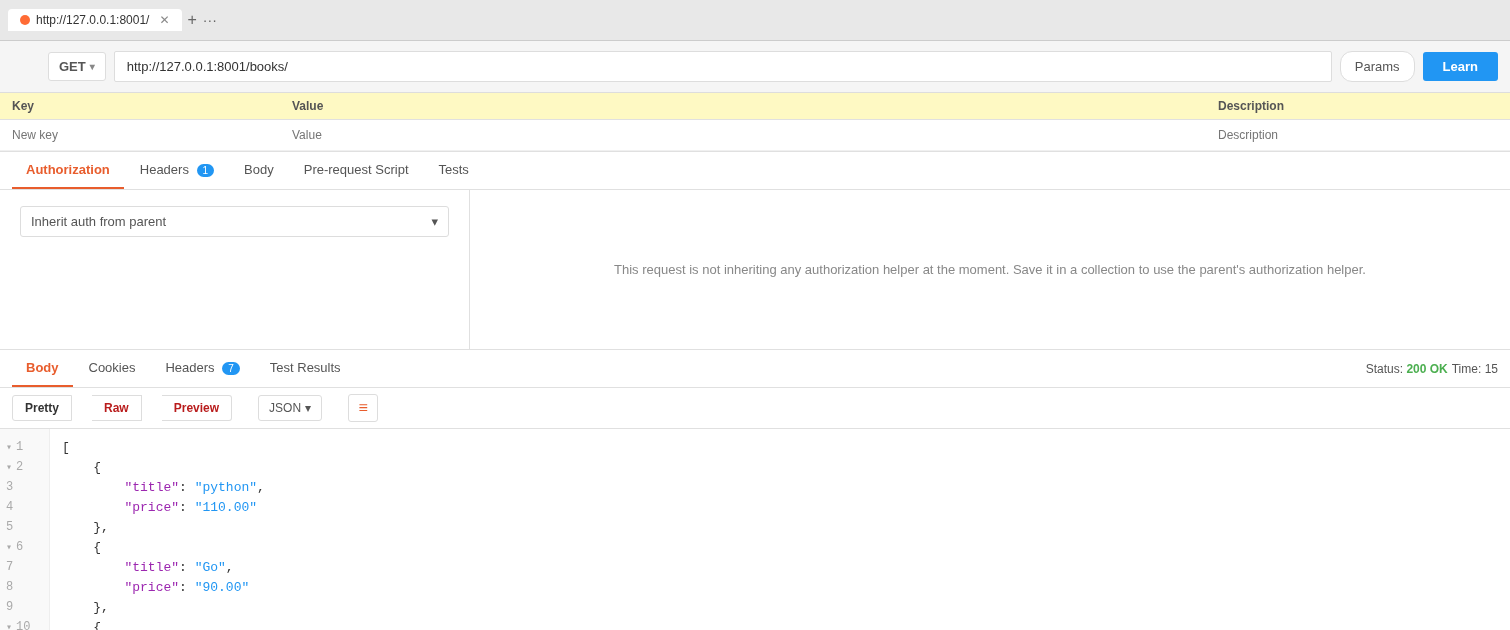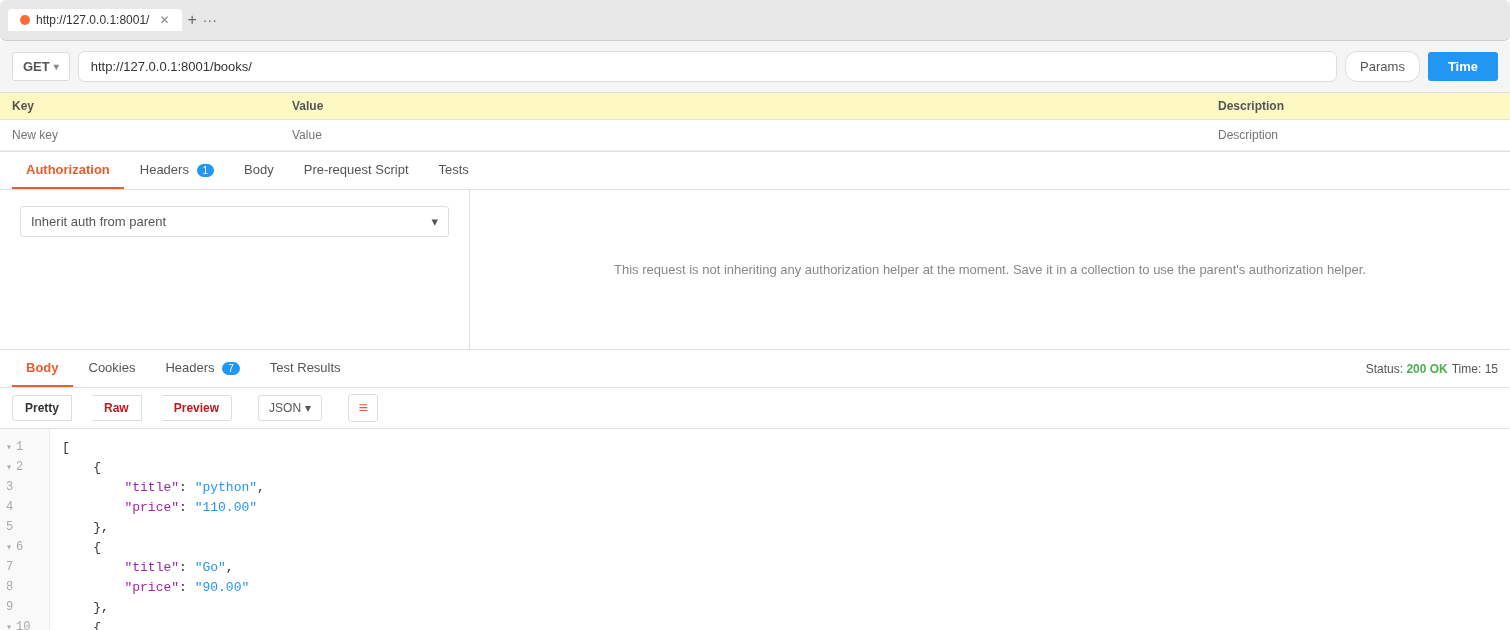--- a/index.html
+++ b/index.html
@@ -6,21 +6,20 @@
     body { font-family: 'Segoe UI', Arial, sans-serif; font-size: 13px; background: #fff; color: #333; overflow: hidden; }
 
     
     .browser-bar {
       display: flex;
       align-items: center;
       background: #e8e8e8;
       padding: 20px 8px;
       border-bottom: 1px solid #ccc;
       height: 24px;
-      border-radius: 6px;
     }
     .browser-tab {
       display: flex;
       align-items: center;
       background: #fff;
       border-radius: 4px 4px 0 0;
       padding: 4px 12px;
       font-size: 12px;
       color: #333;
       gap: 6px;
@@ -62,30 +61,31 @@
       align-items: center;
       gap: 4px;
       font-weight: 600;
       color: #555;
       cursor: pointer;
       padding: 6px 10px;
       background: #fff;
       border: 1px solid #ddd;
       border-radius: 3px;
       font-size: 13px;
+      margin-left: 36px;
     }
     .method-selector .chevron {
       font-size: 10px;
       color: #888;
     }
     .url-input {
       flex: 1;
       padding: 7px 12px;
       border: 1px solid #ddd;
-      border-radius: 7px;
+      border-radius: 2px;
       font-size: 13px;
       color: #333;
       background: #fff;
       outline: none;
     }
     .params-btn {
       padding: 7px 14px;
       background: #fff;
       border: 1px solid #ddd;
       border-radius: 12px;
@@ -383,21 +383,21 @@
   <button class="tab-more">···</button>
 </div>
 
 <div class="request-bar">
   <div class="method-selector">
     <span>GET</span>
     <span class="chevron">▾</span>
   </div>
   <input class="url-input" type="text" value="http://127.0.0.1:8001/books/" style="">
   <button class="params-btn">Params</button>
-  <button class="send-btn">Time</button>
+  <button class="send-btn">Learn</button>
 </div>
 
 <div class="params-table">
   <div class="params-header">
     <span class="col-key">Key</span>
     <span class="col-value">Value</span>
     <span class="col-desc">Description</span>
   </div>
   <div class="params-row">
     <div class="col-key">

